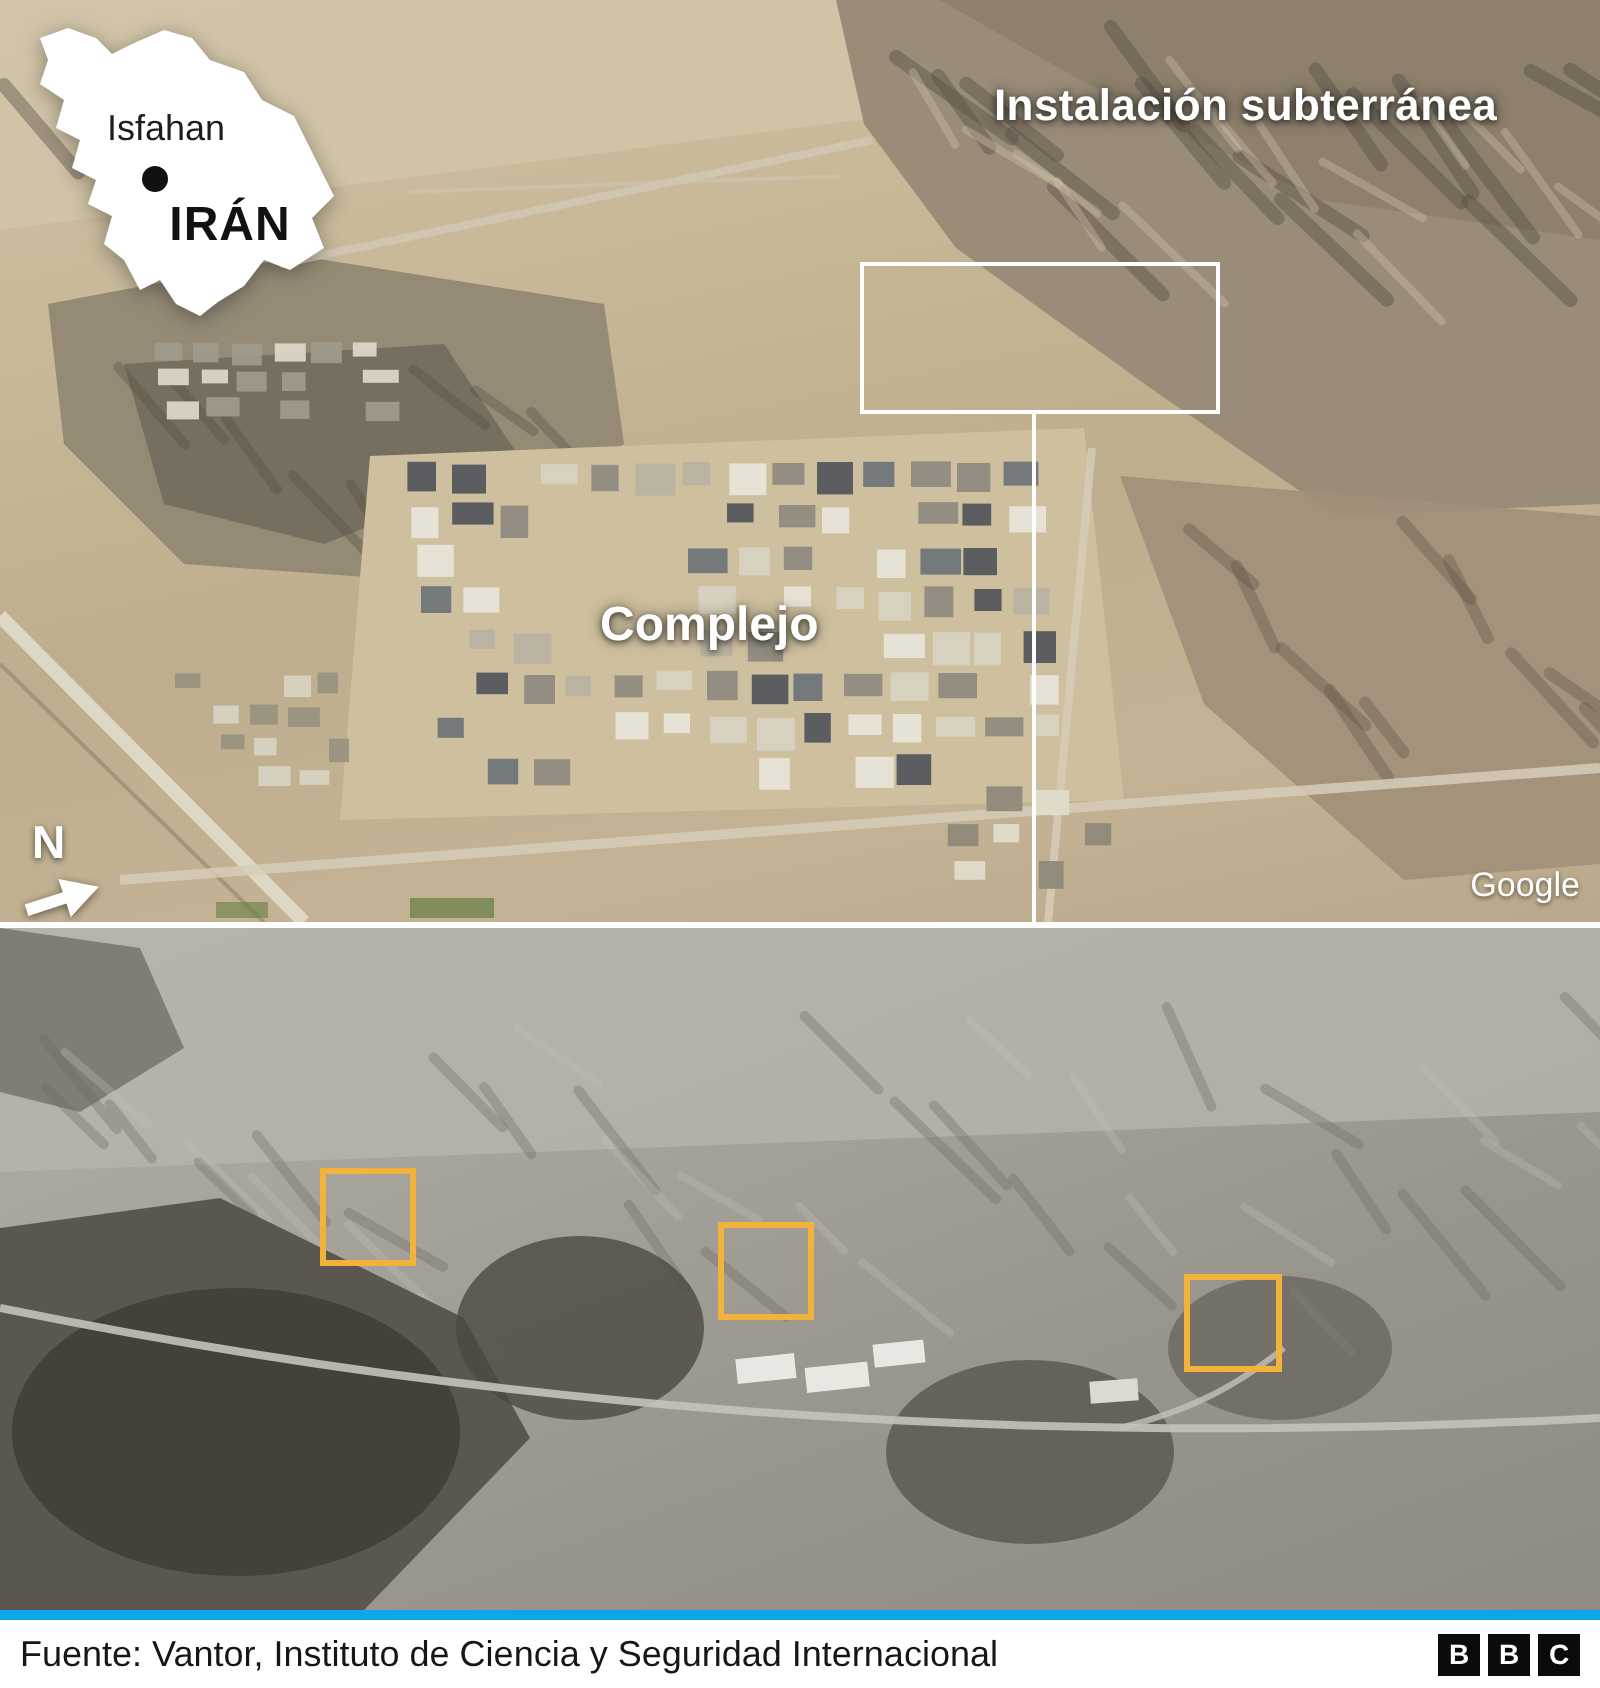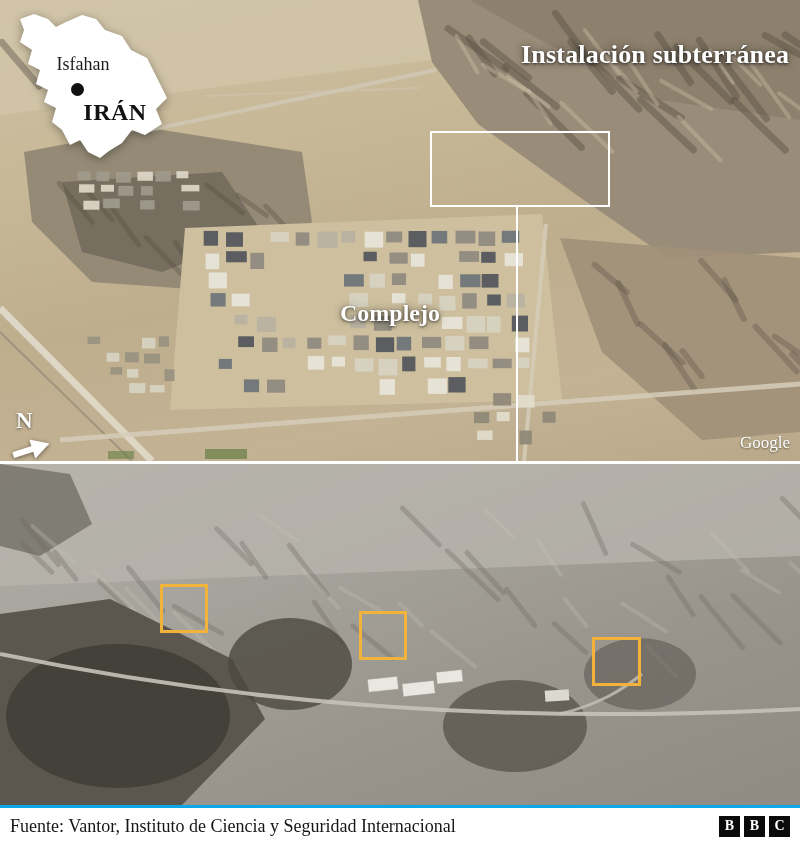--- a/index.html
+++ b/index.html
@@ -1,18 +1,18 @@
 <!DOCTYPE html>
 <html><head>
 <meta charset="utf-8">
 <style>
   html,body{margin:0;padding:0;background:#fff;}
   .stage{
     position:relative;width:800px;height:844px;overflow:hidden;
-    font-family:Liberation Serif, serif;
+    font-family:Liberation Sans, sans-serif;
   }
   
   .panel-top{
     position:absolute;left:0;top:0;width:800px;height:461px;overflow:hidden;
     background:linear-gradient(168deg,#cec0a4 0%,#c7b897 30%,#beae8e 55%,#c3b293 80%,#b9a98a 100%);
   }
   .panel-top svg,.panel-bottom svg{position:absolute;left:0;top:0;}
   
   .panel-bottom{
     position:absolute;left:0;top:464px;width:800px;height:341px;overflow:hidden;
@@ -23,43 +23,43 @@
   .locator{position:absolute;left:4px;top:6px;width:166px;height:152px;}
   .locator svg{filter:drop-shadow(0 2px 5px rgba(0,0,0,.35));}
   .locator .city{position:absolute;left:34px;top:48px;width:90px;text-align:center;
     font-size:18px;color:#1d1d1b;}
   .locator .dot{position:absolute;left:67px;top:77px;width:13px;height:13px;border-radius:50%;background:#111;}
   .locator .country{position:absolute;left:76px;top:93px;width:70px;text-align:center;
     font-size:24px;font-weight:bold;color:#121212;letter-spacing:.5px;}
   
   .wlabel{position:absolute;color:#fff;
     text-shadow:0 1px 3px rgba(0,0,0,.65),0 0 8px rgba(0,0,0,.45);}
-  .lbl-underground-top{left:521px;top:40px;font-size:26px;font-weight:600;letter-spacing:.2px;}
-  .lbl-complex{left:300px;top:299px;font-size:24px;font-weight:bold;line-height:28px;margin-left:40px;}
+  .lbl-underground-top{left:497px;top:40px;font-size:22px;font-weight:600;letter-spacing:.2px;}
+  .lbl-complex{left:300px;top:299px;font-size:24px;font-weight:bold;line-height:28px;}
   .lbl-google{right:10px;top:433px;font-size:17px;font-weight:400;
     text-shadow:0 1px 2px rgba(0,0,0,.5);}
   .lbl-tunnels{left:270px;top:712px;width:260px;text-align:center;
     font-size:25px;font-weight:bold;line-height:30px;
     text-shadow:0 1px 3px rgba(0,0,0,.6),0 0 8px rgba(0,0,0,.35);}
   
   .hl-rect{position:absolute;left:430px;top:131px;width:180px;height:76px;
     border:2px solid #fff;box-sizing:border-box;}
   .hl-connector{position:absolute;left:516px;top:206px;width:2px;height:255px;background:#fff;}
   .tunnel-box{position:absolute;border:3px solid #F2B33C;box-sizing:border-box;}
   .tunnel-box.b1{left:160px;top:584px;width:48px;height:49px;}
   .tunnel-box.b2{left:359px;top:611px;width:48px;height:49px;}
   .tunnel-box.b3{left:592px;top:637px;width:49px;height:49px;}
   
   .compass{position:absolute;left:10px;top:408px;width:48px;height:54px;}
   .compass .n{position:absolute;left:6px;top:0;font-size:23px;font-weight:bold;color:#fff;
     text-shadow:0 1px 3px rgba(0,0,0,.6);}
   .compass svg{position:absolute;left:0;top:26px;filter:drop-shadow(0 1px 2px rgba(0,0,0,.5));}
   
   .footer{position:absolute;left:0;top:805px;width:800px;height:39px;background:#ffffff;
-    border-top:3px solid #0ea5e9;box-sizing:border-box;
+    border-top:5px solid #0ea5e9;box-sizing:border-box;
     display:flex;align-items:center;justify-content:space-between;padding:0 10px;}
   .footer .source{font-size:18px;color:#161616;}
   .bbc{display:flex;gap:4px;}
   .bbc .blk{width:21px;height:21px;background:#0b0b0b;color:#fff;
     display:flex;align-items:center;justify-content:center;
     font-size:14px;font-weight:bold;}
 </style>
 </head>
 <body>
 

